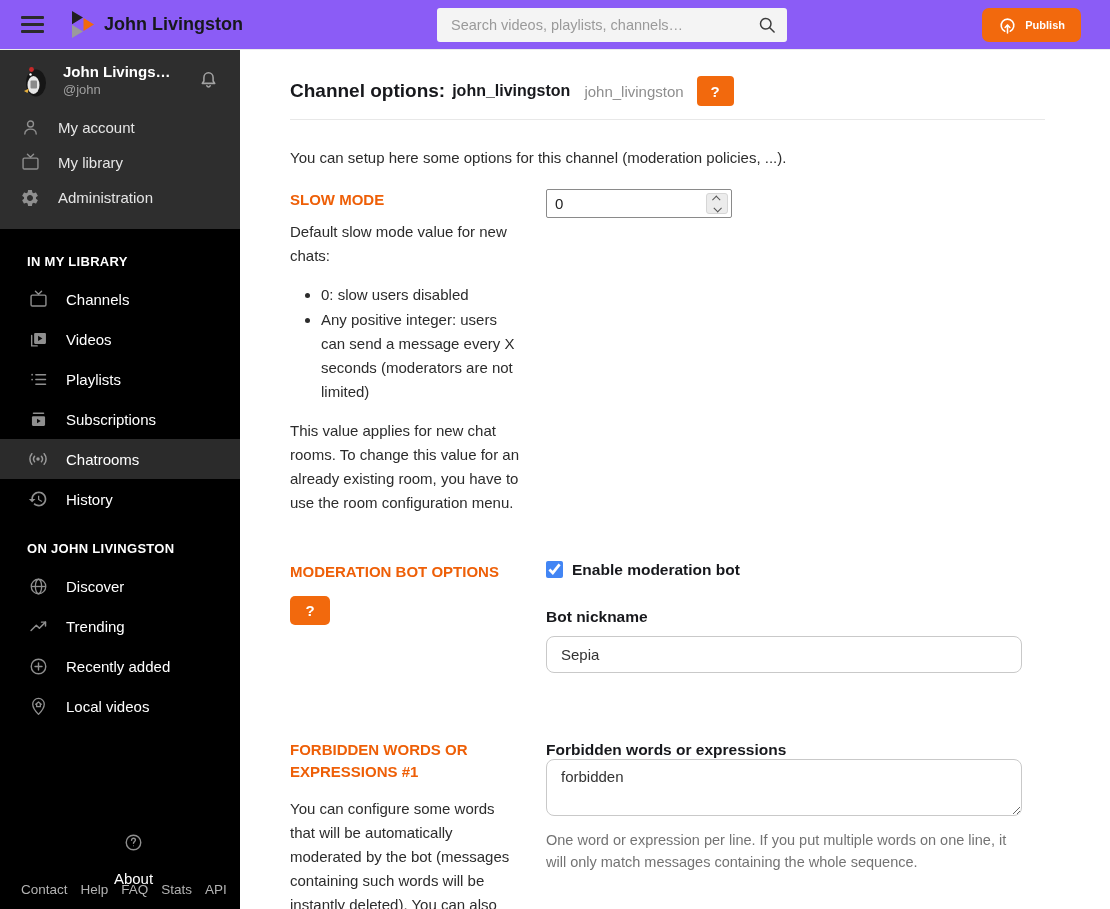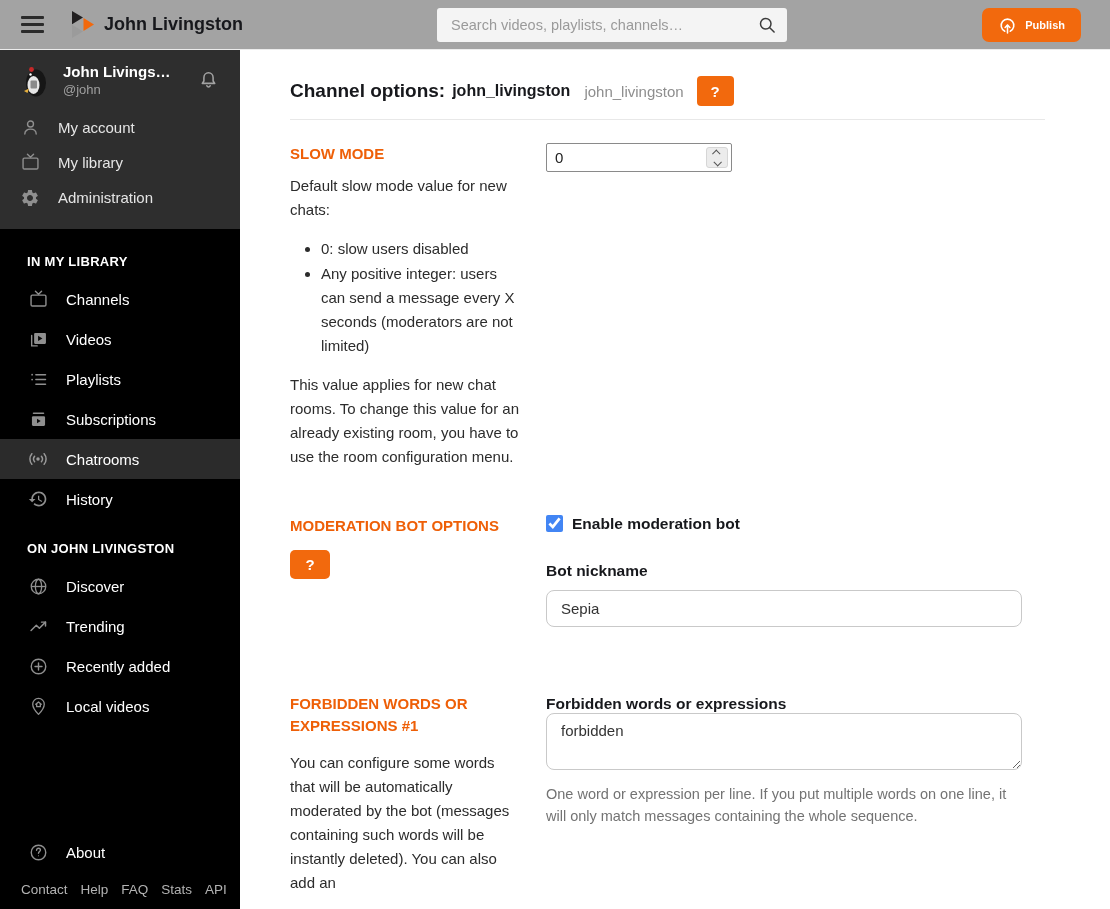--- a/index.html
+++ b/index.html
@@ -1,20 +1,20 @@
 <!DOCTYPE html>
 <html><head>
 <meta charset="utf-8">
 <style>
   * { margin:0; padding:0; box-sizing:border-box; }
   html,body { width:1110px; height:909px; overflow:hidden; background:#fff;
     font-family:"Liberation Sans","DejaVu Sans",sans-serif; }
 
   
-  .topbar { position:relative; height:50px; background:#a3a3a3; display:flex; align-items:center;
+  .topbar { position:relative; height:50px; background:#8b5cf6; display:flex; align-items:center;
     border-bottom:1px solid #ececec; z-index:3; }
   .hamburger { margin-left:21px; width:23px; height:17px; display:flex; flex-direction:column;
     justify-content:space-between; cursor:pointer; }
   .hamburger span { display:block; height:2.6px; background:#2b2b2b; border-radius:1px; }
   .logo { margin-left:27px; display:flex; align-items:center; }
   .app-title { margin-left:10px; font-size:18px; font-weight:700; color:#17181c; }
   .search-wrap { position:absolute; left:437px; top:8px; width:350px; height:34px; }
   .search-input { width:100%; height:100%; background:#f4f4f4; border:none; border-radius:3px;
     padding:0 38px 0 14px; font-size:14.5px; color:#333; font-family:inherit; outline:none; }
   .search-input::placeholder { color:#9a9a9a; }
@@ -36,21 +36,21 @@
   .account-menu { background:#2e2e2e; padding:6px 0 14px 0; }
   .menu-item { height:35px; display:flex; align-items:center; gap:17px; padding-left:19px;
     font-size:15px; color:#e5e5e5; cursor:pointer; }
   .nav-item { height:40px; display:flex; align-items:center; gap:17px; padding-left:27px;
     font-size:15px; color:#fff; cursor:pointer; }
   .nav-item.active { background:#2b2b2b; }
   .section-header { font-size:13px; font-weight:700; letter-spacing:.3px; color:#fff;
     margin:25px 0 10px 27px; }
   .section-header.second { margin-top:22px; }
   .side-spacer { flex:1; }
-  .about-row { margin-bottom:10px; }
+  .about-row { margin-bottom:10px;flex-direction:column; }
   .side-footer { display:flex; gap:13px; padding:0 0 12px 21px; font-size:13.5px; color:#b3b3b3; }
   .side-footer a { color:#b3b3b3; text-decoration:none; cursor:pointer; }
   .icon-slot { width:22px; display:flex; justify-content:center; }
 
   
   .content { flex:1; background:#fff; padding:0 65px 0 50px; overflow:hidden; }
   .title-row { display:flex; align-items:center; margin-top:26px; }
   .page-title { font-size:19px; font-weight:700; color:#17181c; }
   .page-title-channel { font-size:16px; font-weight:700; color:#17181c; margin-left:7px; }
   .channel-badge { font-size:15px; color:#8e8e8e; margin-left:14px; }
@@ -323,20 +323,21 @@
   <main class="content">
 
     <div class="title-row">
       <span class="page-title">Channel options:</span>
       <span class="page-title-channel">john_livingston</span>
       <span class="channel-badge">john_livingston</span>
       <button class="help-btn title">?</button>
     </div>
     <div class="divider"></div>
 
+    <p class="intro">You can setup here some options for this channel (moderation policies, ...).</p>
 
     <div class="form-row row-slow">
       <div class="col-left">
         <div class="section-title">SLOW MODE</div>
         <div class="left-desc">Default slow mode value for new chats:</div>
         <ul>
           <li>0: slow users disabled</li>
           <li>Any positive integer: users can send a message every X seconds (moderators are not limited)</li>
         </ul>
         <div class="left-note">This value applies for new chat rooms. To change this value for an already existing room, you have to use the room configuration menu.</div>

